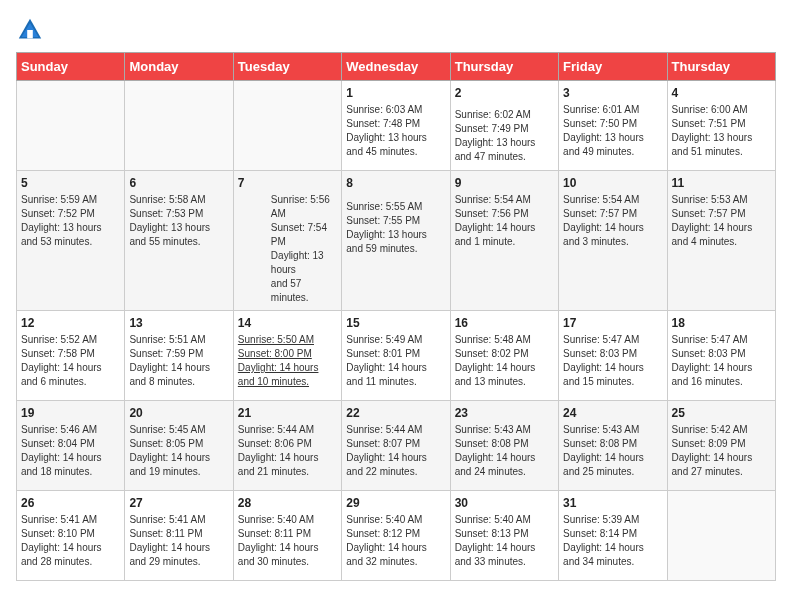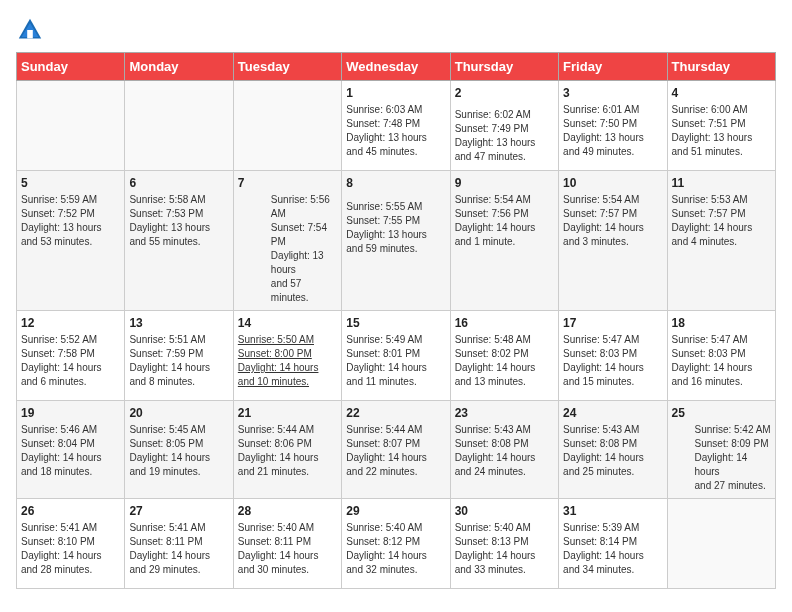--- a/index.html
+++ b/index.html
@@ -304,21 +304,21 @@
         </td>
         <td>
           <span class="day-num">24</span>
           <div class="day-info" style="white-space: pre-line;">Sunrise: 5:43 AM
 Sunset: 8:08 PM
 Daylight: 14 hours
 and 25 minutes.</div>
         </td>
         <td>
           <span class="day-num">25</span>
-          <div class="day-info" style="white-space: pre-line; margin-left: 23px;">Sunrise: 5:42 AM
+          <div class="day-info" style="white-space: pre-line;">Sunrise: 5:42 AM
 Sunset: 8:09 PM
 Daylight: 14 hours
 and 27 minutes.</div>
         </td>
       </tr>
       <tr>
         <td>
           <span class="day-num">26</span>
           <div class="day-info" style="white-space: pre-line;">Sunrise: 5:41 AM
 Sunset: 8:10 PM

